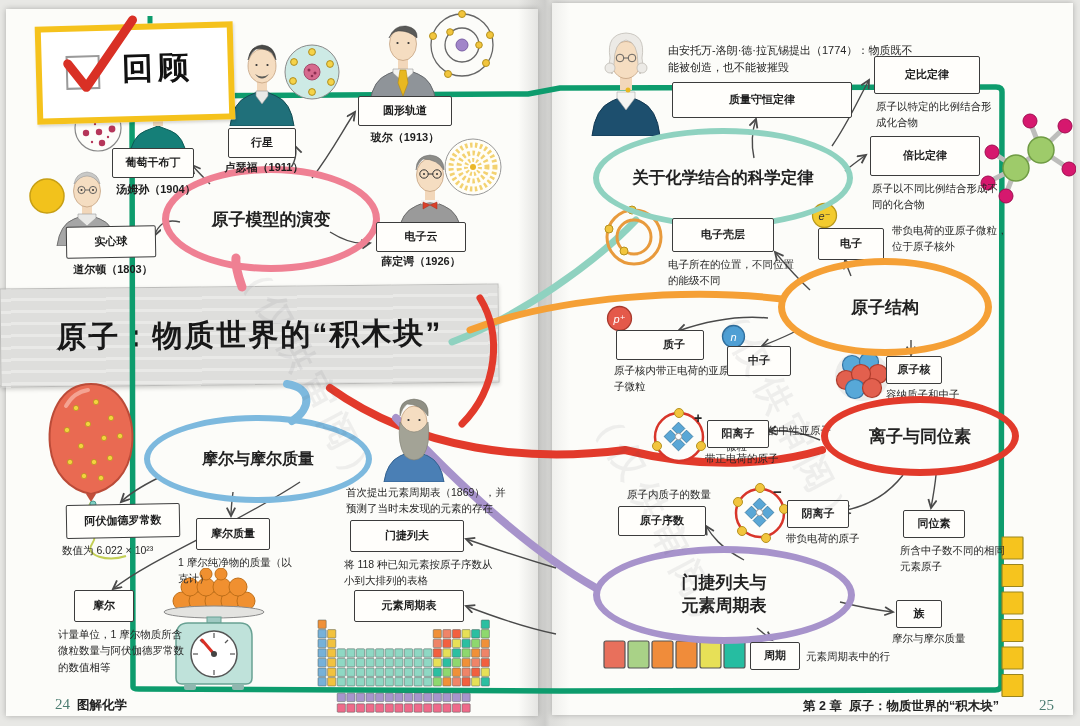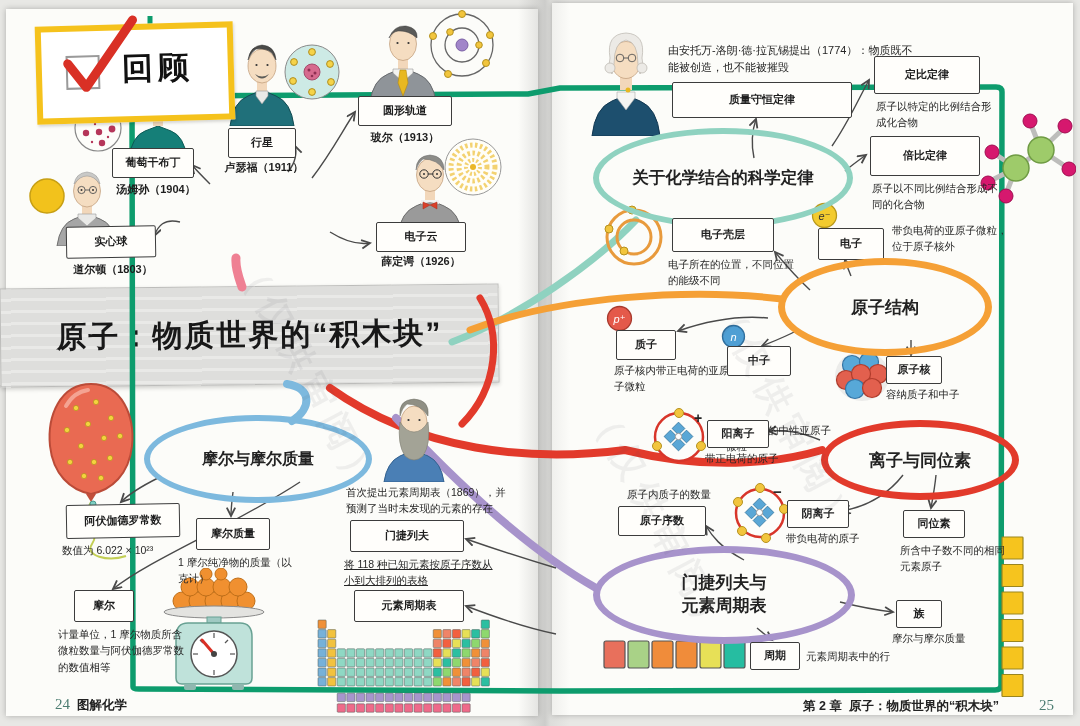--- a/index.html
+++ b/index.html
@@ -524,20 +524,23 @@
   </svg>
 
   <div id="badge" style="border-color: rgb(245, 194, 28);">
     <div class="cb"></div>
     <svg style="position:absolute;left:8px;top:-16px;overflow:visible" width="90" height="90" viewBox="0 0 90 90">
       <path d="M18,48 L36,72 L84,6" fill="none" stroke="#d93025" stroke-width="9" stroke-linecap="round" stroke-linejoin="round"></path>
     </svg>
     <span class="lbl">回顾</span>
   </div>
 
+  <div class="node" style="left: 162px; top: 166px; width: 204px; height: 92px; border-width: 7px; font-size: 17px; border-color: rgb(239, 128, 147);">
+    <span>原子模型的演变</span>
+  </div>
 
   <div class="box" style="left:66px;top:226px;width:88px;height:30px;transform:rotate(-1deg)">
     <span>实心球</span>
     </div>
   <div class="caption" style="left:58px;top:262px;width:110px;">道尔顿（1803）</div>
 
   <div class="box" style="left:112px;top:148px;width:80px;height:28px;">
     <span>葡萄干布丁</span>
     </div>
   <div class="caption" style="left:108px;top:182px;width:96px;">汤姆孙（1904）</div>
@@ -574,21 +577,21 @@
   <div class="box" style="left:74px;top:590px;width:58px;height:30px;">
     <span>摩尔</span>
     </div>
   <div class="desc" style="left:58px;top:626px;width:126px;">计量单位，1 摩尔物质所含微粒数量与阿伏伽德罗常数的数值相等</div>
 
   <div class="desc" style="left:346px;top:484px;width:168px;">首次提出元素周期表（1869），并预测了当时未发现的元素的存在</div>
   <div class="box" style="left:350px;top:520px;width:112px;height:30px;">
     <span>门捷列夫</span>
     </div>
 
-  <div class="desc" style="left:344px;top:556px;width:152px;text-decoration:underline;">将 118 种已知元素按原子序数从小到大排列的表格</div>
+  <div class="desc" style="left:344px;top:556px;width:152px;">将 118 种已知元素按原子序数从小到大排列的表格</div>
   <div class="box" style="left:354px;top:590px;width:108px;height:30px;">
     <span>元素周期表</span>
     </div>
 
   <div class="desc" style="left:668px;top:42px;width:250px;font-size:11px;">由安托万-洛朗·德·拉瓦锡提出（1774）：物质既不能被创造，也不能被摧毁</div>
   <div class="box" style="left:672px;top:82px;width:178px;height:34px;">
     <span>质量守恒定律</span>
     </div>
   <div class="box" style="left:874px;top:56px;width:104px;height:36px;">
     <span>定比定律</span>
@@ -610,36 +613,36 @@
 
   <div class="box" style="left:818px;top:228px;width:64px;height:30px;">
     <span>电子</span>
     </div>
   <div class="desc" style="left:892px;top:222px;width:120px;">带负电荷的亚原子微粒，位于原子核外</div>
 
   <div class="node" style="left: 778px; top: 258px; width: 200px; height: 84px; border-width: 7px; font-size: 17px; border-color: rgb(245, 160, 54);">
     <span>原子结构</span>
   </div>
 
-  <div class="box" style="left:616px;top:330px;width:58px;height:28px;">
+  <div class="box" style="left:616px;top:330px;width:58px;height:28px;padding-left:28px;">
     <span>质子</span>
     </div>
   <div class="desc" style="left:614px;top:362px;width:122px;">原子核内带正电荷的亚原子微粒</div>
 
   <div class="box" style="left:727px;top:346px;width:62px;height:28px;">
     <span>中子</span>
     </div>
   <div class="desc" style="left:726px;top:378px;width:112px;margin-top:44px;">原子核内的中性亚原子微粒</div>
 
   <div class="box" style="left:886px;top:356px;width:54px;height:26px;">
     <span>原子核</span>
     </div>
   <div class="desc" style="left:886px;top:386px;width:102px;">容纳质子和中子</div>
 
-  <div class="node" style="left: 821px; top: 420px; width: 184px; height: 66px; border-width: 7px; font-size: 17px; border-color: rgb(226, 58, 43);">
+  <div class="node" style="left: 821px; top: 396px; width: 184px; height: 66px; border-width: 7px; font-size: 17px; border-color: rgb(226, 58, 43);">
     <span>离子与同位素</span>
   </div>
 
   <div class="box" style="left:707px;top:420px;width:60px;height:26px;">
     <span>阳离子</span>
     </div>
   <div class="desc" style="left:705px;top:450px;width:110px;">带正电荷的原子</div>
 
   <div class="box" style="left:787px;top:500px;width:60px;height:26px;">
     <span>阴离子</span>

